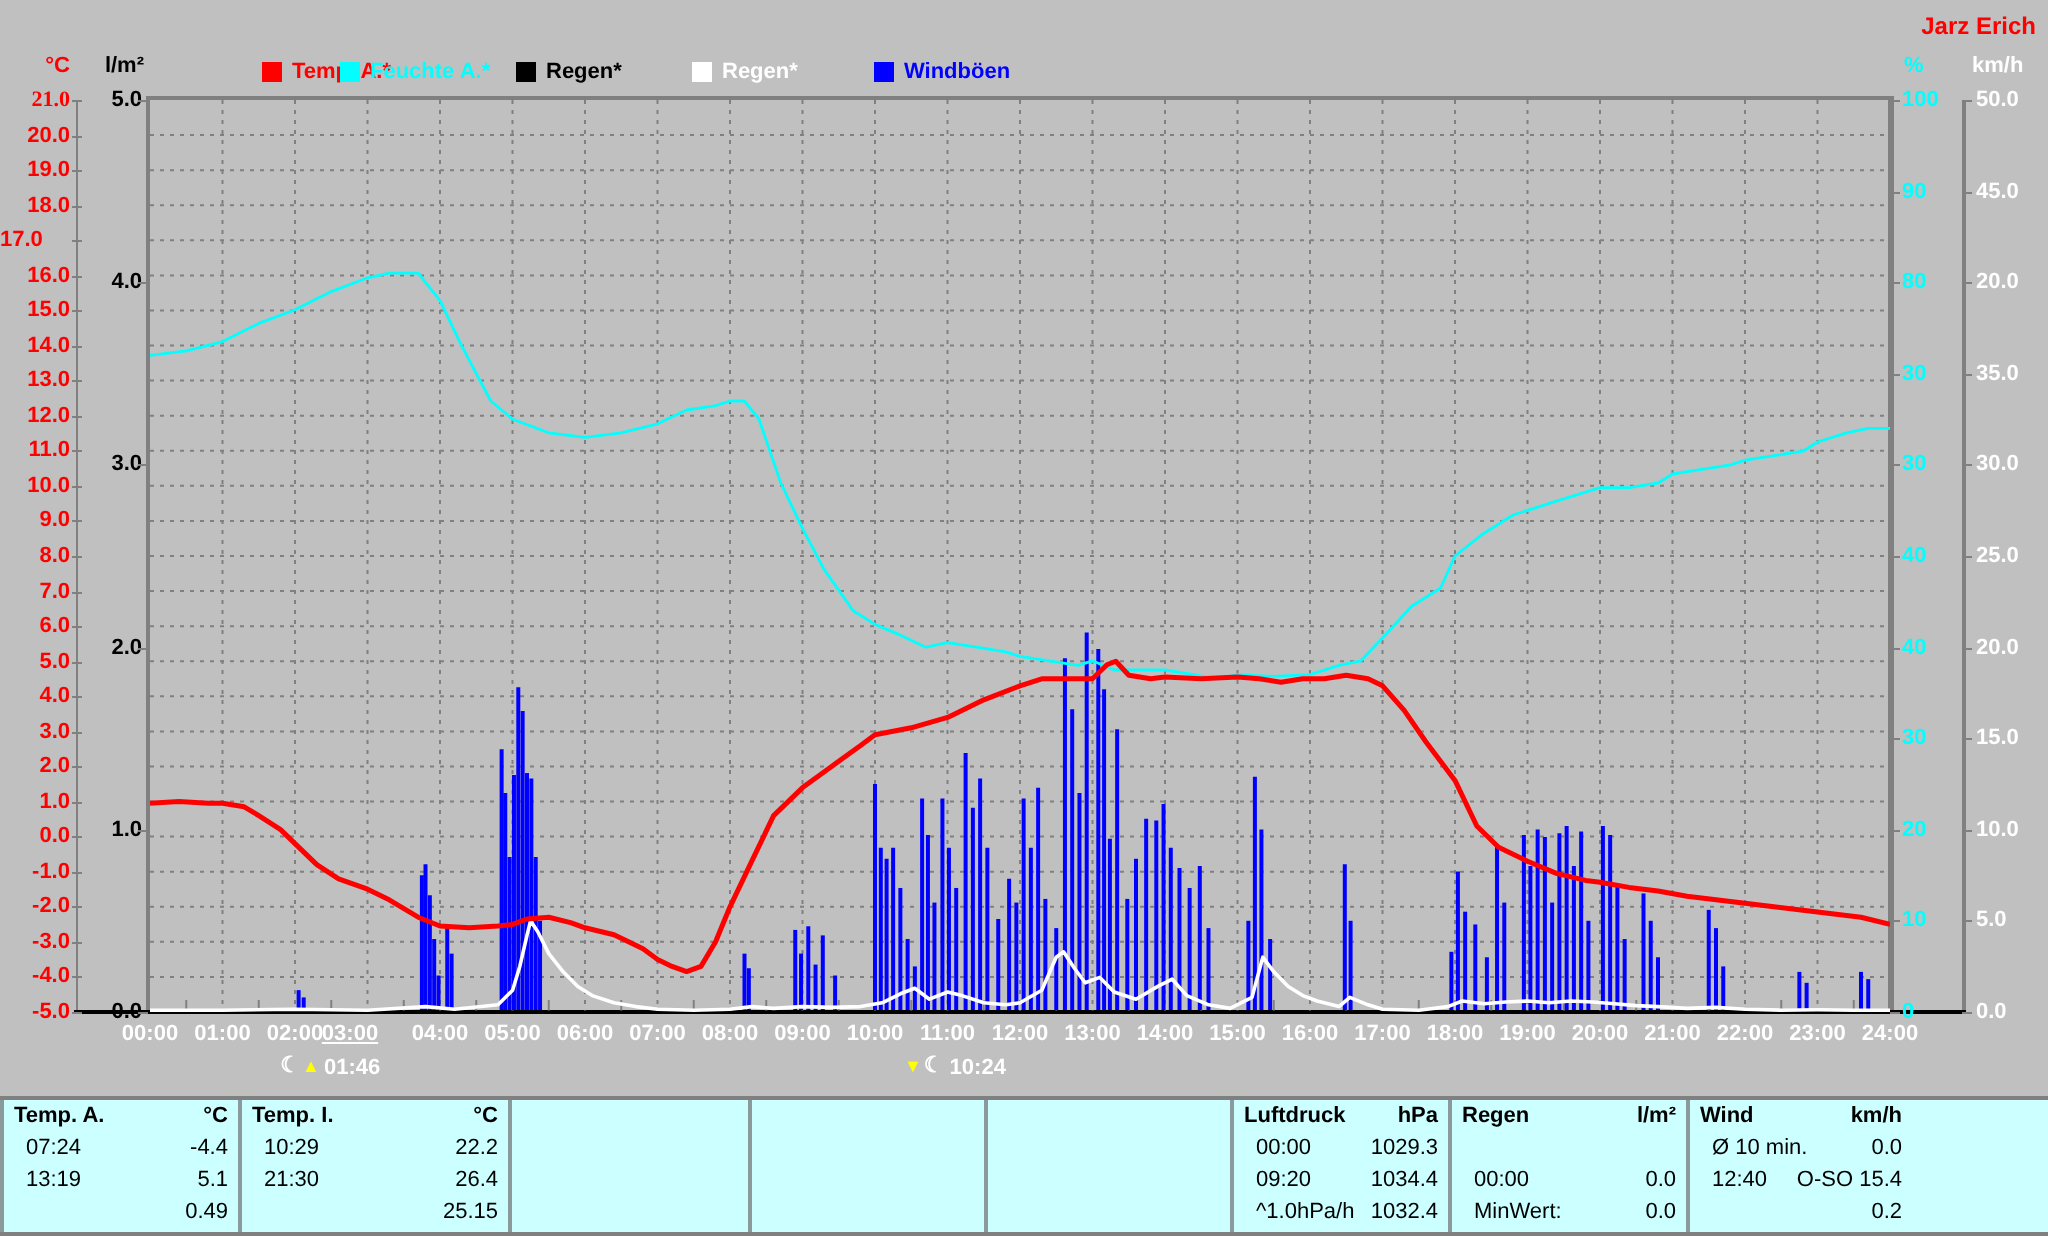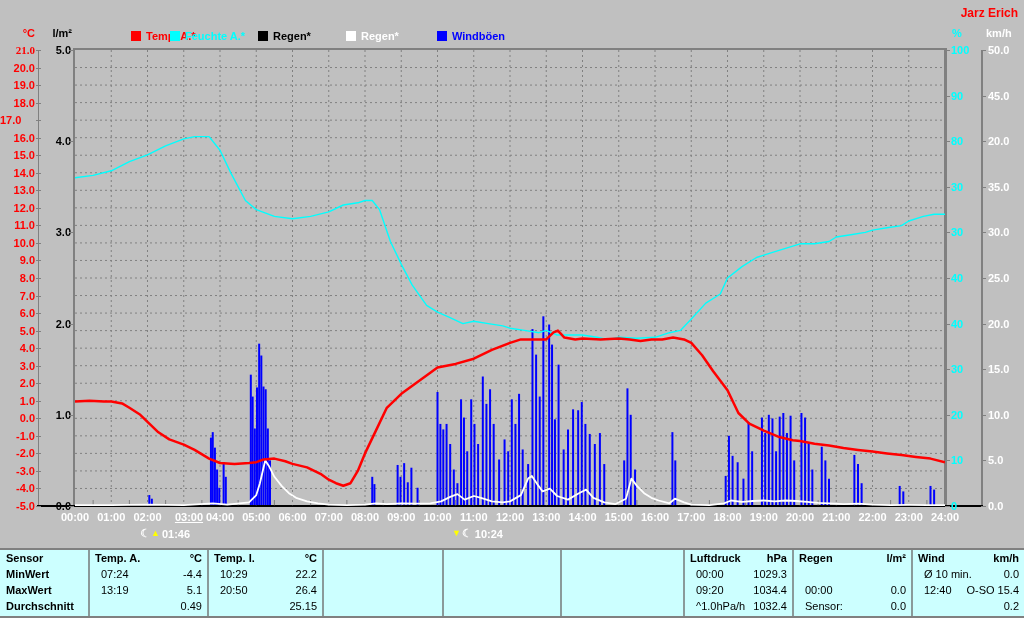--- a/index.html
+++ b/index.html
@@ -386,21 +386,21 @@
         <polyline points="0.0,127.7 18.1,125.4 36.3,120.8 54.4,111.7 72.5,104.9 90.6,95.8 108.8,88.9 119.6,86.6 134.1,86.6 145.0,100.3 155.9,123.1 170.4,150.5 181.3,159.6 199.4,166.4 217.5,168.7 235.6,166.4 253.8,161.9 268.3,155.0 282.8,152.8 290.0,150.5 297.2,150.5 304.5,159.6 315.4,191.5 326.3,214.3 337.1,234.8 351.6,255.4 362.5,262.2 373.4,266.8 387.9,273.6 398.8,271.3 413.3,273.6 427.8,275.9 435.0,278.2 449.5,280.4 464.0,282.7 471.2,280.4 482.1,285.0 507.5,285.0 522.0,287.3 532.9,289.6 543.8,287.3 561.9,288.2 580.0,287.3 594.5,282.7 605.4,280.4 616.3,269.0 630.8,253.1 645.3,244.0 652.5,228.0 667.0,216.6 681.5,207.5 688.8,205.2 703.2,200.6 717.8,196.1 725.0,193.8 739.5,193.8 754.0,191.5 761.3,187.0 775.8,184.7 790.3,182.4 797.5,180.1 812.0,177.8 826.5,175.6 833.8,171.0 848.3,166.4 859.1,164.2 870.0,164.2" fill="none" stroke="#00ffff" stroke-width="1.4" stroke-linejoin="round"></polyline>
       </g>
       <g>
         <polyline points="0.0,351.6 14.5,350.8 29.0,351.6 36.3,351.6 47.1,353.4 54.4,357.8 65.3,364.8 72.5,371.8 83.4,382.3 94.3,389.4 108.8,394.6 119.6,399.9 134.1,408.6 145.0,413.0 159.5,413.9 174.0,413.0 181.3,412.2 188.5,409.5 199.4,408.6 210.3,411.3 217.5,413.9 232.0,417.4 246.5,424.4 253.8,429.7 261.0,433.2 268.3,435.8 275.5,433.2 282.8,420.9 290.0,403.4 300.9,380.6 311.8,357.8 326.3,343.8 340.8,333.2 355.3,322.7 362.5,317.4 380.6,313.9 398.8,308.7 416.9,299.9 435.0,292.9 445.9,289.4 460.4,289.4 471.2,289.4 478.5,282.4 482.9,280.6 489.4,287.6 500.3,289.4 507.5,288.5 525.6,289.4 543.8,288.5 554.6,289.4 565.5,291.1 576.4,289.4 587.2,289.4 598.1,287.6 609.0,289.4 616.3,292.9 627.1,305.2 638.0,321.0 652.5,340.2 663.4,363.0 674.3,373.6 688.8,380.6 703.2,386.7 717.8,390.2 725.0,391.1 739.5,393.7 754.0,395.5 768.5,398.1 783.0,399.9 797.5,401.6 812.0,403.4 826.5,405.1 841.0,406.9 855.5,408.6 870.0,412.2" fill="none" stroke="#ff0000" stroke-width="2.5" stroke-linejoin="round"></polyline>
       </g>
     </svg>
   <div id="x-labels">
       <div class="x-label" style="left: 55px;">00:00</div>
       <div class="x-label" style="left: 91.25px;">01:00</div>
       <div class="x-label" style="left: 127.5px;">02:00</div>
-      <div class="x-label" style="left: 169px; text-decoration: underline;">03:00</div>
+      <div class="x-label" style="left: 155px; text-decoration: underline;">03:00</div>
       <div class="x-label" style="left: 200px;">04:00</div>
       <div class="x-label" style="left: 236.25px;">05:00</div>
       <div class="x-label" style="left: 272.5px;">06:00</div>
       <div class="x-label" style="left: 308.75px;">07:00</div>
       <div class="x-label" style="left: 345px;">08:00</div>
       <div class="x-label" style="left: 381.25px;">09:00</div>
       <div class="x-label" style="left: 417.5px;">10:00</div>
       <div class="x-label" style="left: 453.75px;">11:00</div>
       <div class="x-label" style="left: 490px;">12:00</div>
       <div class="x-label" style="left: 526.25px;">13:00</div>
@@ -423,55 +423,49 @@
         <span class="m-label">01:46</span>
       </div>
       <div class="marker" style="left: 452px;">
         <span class="arr">▼</span>
         <span class="moon">☾</span>
         <span class="m-label">10:24</span>
       </div>
     </div>
 
   <div id="stat-table">
-      <div class="t-col" style="width: 88px;">
-        <div class="t-rowlabel">Sensor</div>
-        <div class="t-rowlabel">MinWert</div>
-        <div class="t-rowlabel">MaxWert</div>
-        <div class="t-rowlabel">Durchschnitt</div>
-      </div>
       <div class="t-col sep" style="width: 119px;">
         <div class="t-cell">
           <span class="nm">Temp. A.</span>
           <span class="un">°C</span>
         </div>
         <div class="t-cell">
           <span class="time">07:24</span>
           <span class="val">-4.4</span>
         </div>
         <div class="t-cell">
           <span class="time">13:19</span>
           <span class="val">5.1</span>
         </div>
         <div class="t-cell">
           <span class="time"></span>
           <span class="val">0.49</span>
         </div>
       </div>
-      <div class="t-col sep" style="width: 115px;">
+      <div class="t-col sep" style="width: 135px;">
         <div class="t-cell">
           <span class="nm">Temp. I.</span>
           <span class="un">°C</span>
         </div>
         <div class="t-cell">
           <span class="time">10:29</span>
           <span class="val">22.2</span>
         </div>
         <div class="t-cell">
-          <span class="time">20:50</span>
+          <span class="time">21:30</span>
           <span class="val">26.4</span>
         </div>
         <div class="t-cell">
           <span class="time"></span>
           <span class="val">25.15</span>
         </div>
       </div>
       <div class="t-col sep" style="width: 120px;">
         <div class="t-cell">
           <span class="nm"></span>
@@ -551,21 +545,21 @@
         </div>
         <div class="t-cell">
           <span class="time"></span>
           <span class="val"></span>
         </div>
         <div class="t-cell">
           <span class="time">00:00</span>
           <span class="val">0.0</span>
         </div>
         <div class="t-cell">
-          <span class="time">Sensor:</span>
+          <span class="time">MinWert:</span>
           <span class="val">0.0</span>
         </div>
       </div>
       <div class="t-col sep" style="width: 113px;">
         <div class="t-cell">
           <span class="nm">Wind</span>
           <span class="un">km/h</span>
         </div>
         <div class="t-cell">
           <span class="time">Ø 10 min.</span>

